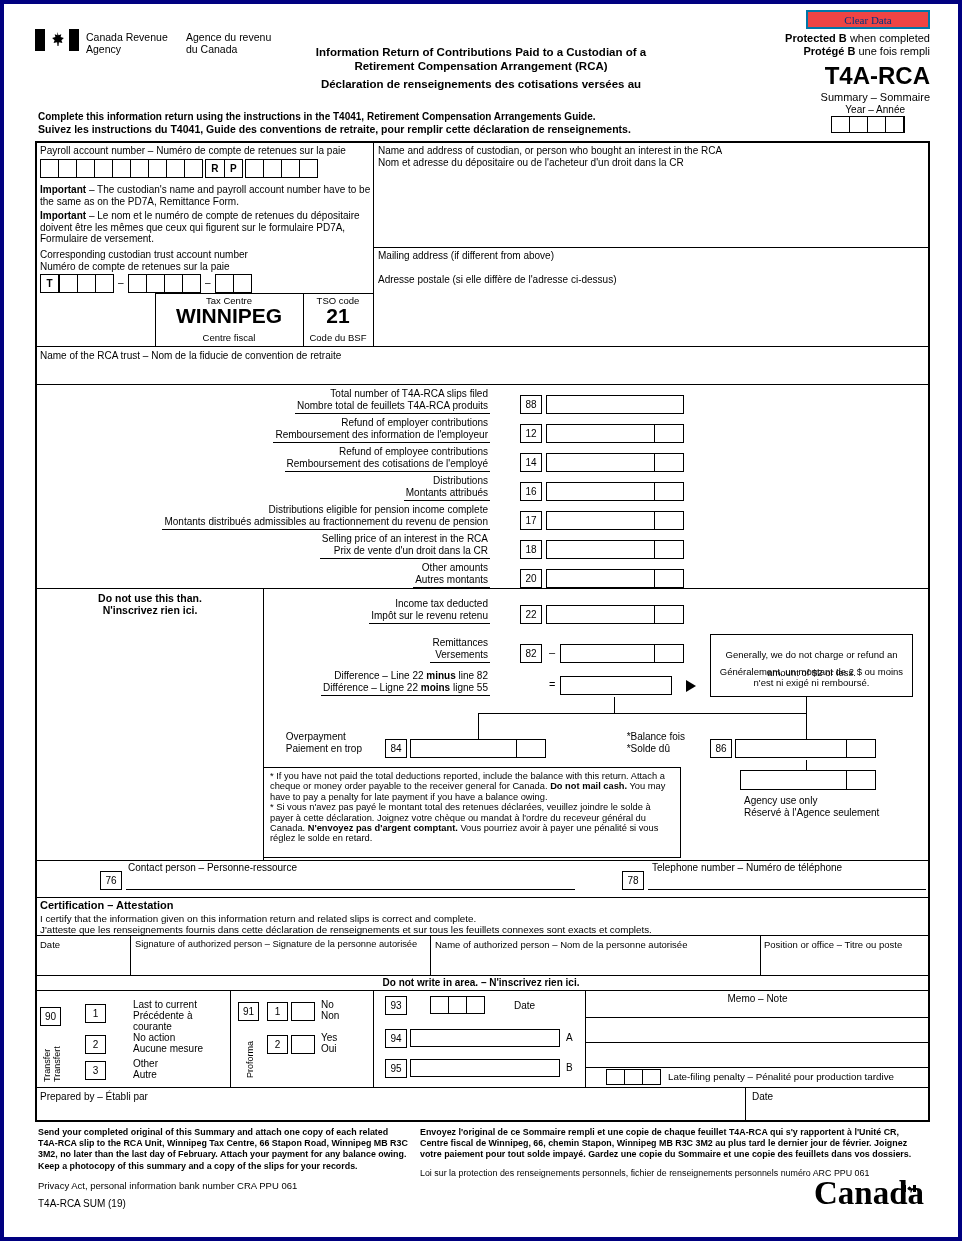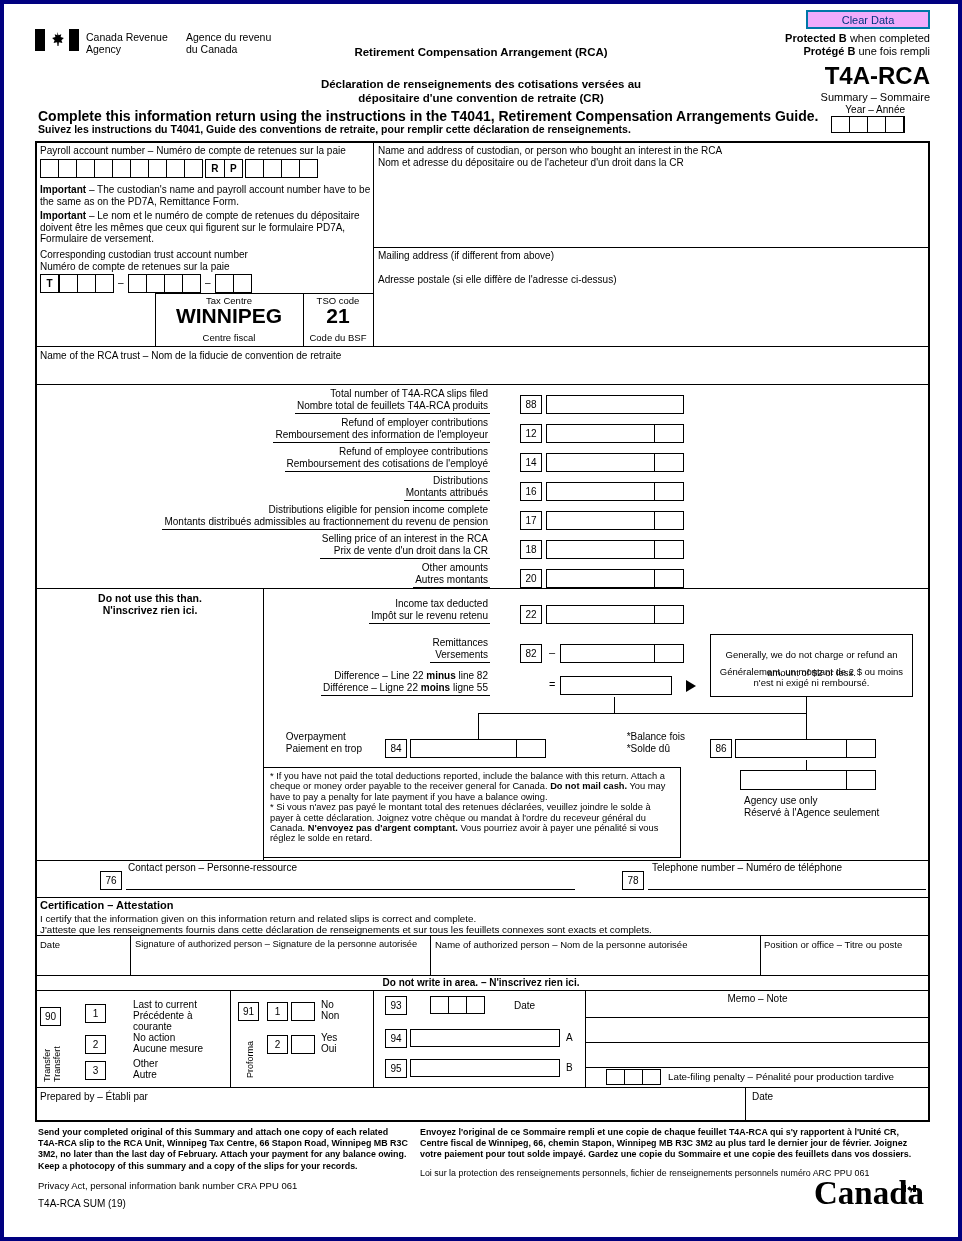--- a/index.html
+++ b/index.html
@@ -18,22 +18,22 @@
           display:flex;align-items:center;justify-content:center;background:#fff}
   .amt{position:absolute;height:19px;border:1px solid #000;background:#fff}
   .cents::after{content:"";position:absolute;top:0;bottom:0;right:28px;border-left:1px solid #000}
   .strip{position:absolute;border:1px solid #000;background-color:#fff;
          background-image:repeating-linear-gradient(90deg,transparent,transparent 17px,#000 17px,#000 18px)}
   .rlabel{position:absolute;font-size:10px;line-height:11.5px;text-align:right;
           border-bottom:1px solid #000;padding:0 2px 2px 2px;white-space:nowrap}
   .vtext{position:absolute;transform:rotate(-90deg);transform-origin:0 0;font-size:9px;line-height:10px;white-space:nowrap}
   .chk{position:absolute;width:24px;height:19px;border:1px solid #000;background:#fff}
   .field{position:absolute;background:transparent}
-  .clear-btn{position:absolute;left:806px;top:10px;width:124px;height:19px;background:#f0abfc;
-             border:2px solid #0076a8;color:#00337f;font-size:11px;font-family:Liberation Sans, sans-serif;cursor:pointer}
+  .clear-btn{position:absolute;left:806px;top:10px;width:124px;height:19px;background:#ef4444;
+             border:2px solid #0076a8;color:#00337f;font-size:11px;font-family:Liberation Serif, serif;cursor:pointer}
   .tri{position:absolute;width:0;height:0;border-top:6px solid transparent;border-bottom:6px solid transparent;border-left:10px solid #000}
 </style>
 </head>
 <body>
 
 <button class="clear-btn">Clear Data</button>
 
 <div style="position:absolute;left:35px;top:29px">
   <svg width="44" height="22" viewBox="0 0 44 22">
     <rect width="10" height="22" fill="#000"></rect>
@@ -52,33 +52,33 @@
 </div>
 
 <div class="t" style="right:32px;top:33px;font-size:11px;text-align:right">
   <span class="b">Protected B</span><span> when completed</span>
 </div>
 <div class="t" style="right:32px;top:46px;font-size:11px;text-align:right">
   <span class="b">Protégé B</span><span> une fois rempli</span>
 </div>
 
 <div class="t b c" style="left:221px;top:46px;width:520px;font-size:11.5px;line-height:13.5px">
+  <div>Information Return of Contributions Paid to a Custodian of a</div>
   <div>Retirement Compensation Arrangement (RCA)</div>
 </div>
 <div class="t b c" style="left:221px;top:78px;width:520px;font-size:11.5px;line-height:13.5px">
   <div>Déclaration de renseignements des cotisations versées au</div>
-  <div>dépositaire d'une convention de retraite (CR)</div>
 </div>
 
 <div class="t b" style="right:32px;top:64px;font-size:24px;line-height:24px">T4A-RCA</div>
 <div class="t" style="right:32px;top:92px;font-size:11px">Summary – Sommaire</div>
 <div class="t" style="right:57px;top:104px">Year – Année</div>
 <div class="strip" style="left:831px;top:116px;width:74px;height:17px"></div>
 
-<div class="t b" style="left:38px;top:111px;font-size:14px">Complete this information return using the instructions in the T4041, Retirement Compensation Arrangements Guide.</div>
+<div class="t b" style="left:38px;top:111px;font-size:10px">Complete this information return using the instructions in the T4041, Retirement Compensation Arrangements Guide.</div>
 <div class="t b" style="left:38px;top:124px;font-size:10.5px">Suivez les instructions du T4041, Guide des conventions de retraite, pour remplir cette déclaration de renseignements.</div>
 
 <div class="mainbox" style="left:35px;top:141px;width:895px;height:981px"></div>
 <div class="hl" style="left:35px;top:346px;width:895px"></div>
 <div class="hl" style="left:35px;top:384px;width:895px"></div>
 <div class="hl" style="left:35px;top:588px;width:895px"></div>
 <div class="hl" style="left:35px;top:860px;width:895px"></div>
 <div class="hl" style="left:35px;top:897px;width:895px"></div>
 <div class="hl" style="left:35px;top:935px;width:895px"></div>
 <div class="hl" style="left:35px;top:975px;width:895px"></div>

